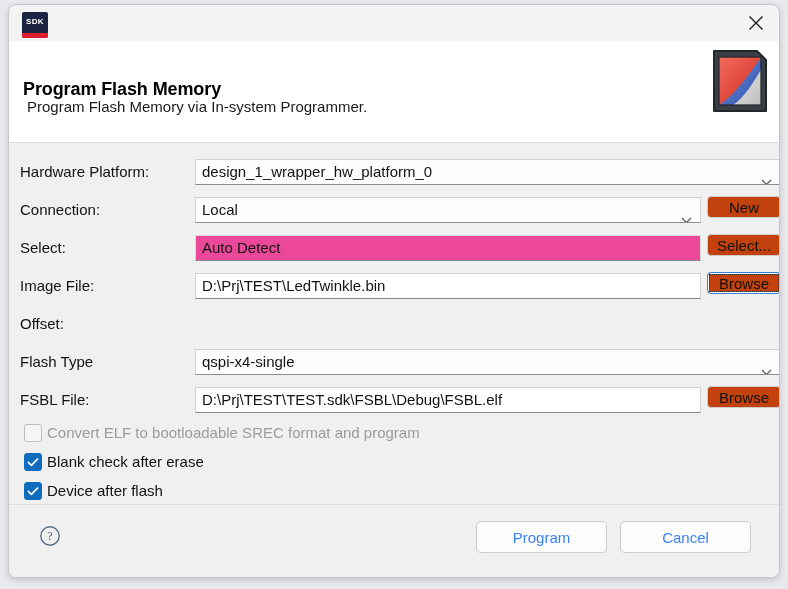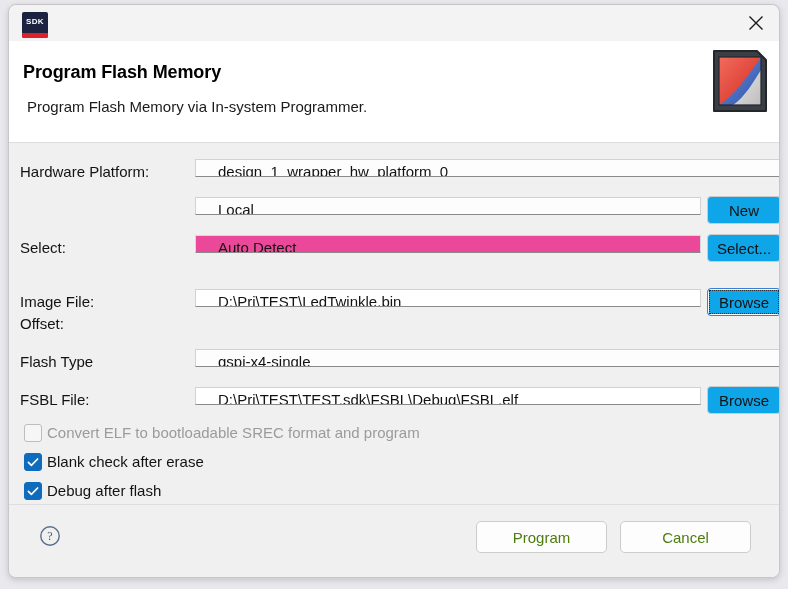--- a/index.html
+++ b/index.html
@@ -94,21 +94,21 @@
     position: absolute;
     left: 0;
     top: 137px;
     width: 100%;
     height: 1px;
     background: #dededf;
   }
   .header-title {
     position: absolute;
     left: 14px;
-    top: 21px;
+    top: 38px;
     font-size: 18px;
     font-weight: bold;
     color: #000000;
     letter-spacing: -0.1px;
   }
   .header-desc {
     position: absolute;
     left: 18px;
     top: 57px;
     font-size: 15px;
@@ -146,29 +146,29 @@
     line-height: 34px;
     font-size: 15px;
     color: #121212;
     white-space: nowrap;
   }
 
   
   .field {
     position: absolute;
     top: 4px;
-    height: 18px;
+    height: 26px;
     box-sizing: border-box;
     background: #ffffff;
     border: 1px solid #d2d2d2;
     border-bottom-color: #8a8a8a;
     font-size: 15px;
     color: #121212;
     line-height: 24px;
-    padding-left: 22px;
+    padding-left: 6px;
     white-space: nowrap;
     overflow: hidden;
   }
   .field.readonly {
     background: #ec4899;
     border-color: #d9d9d9;
     border-bottom-color: #8a8a8a;
   }
   .field.combo {
     background: #fdfdfd;
@@ -180,23 +180,23 @@
     top: 9px;
     width: 11px;
     height: 7px;
     pointer-events: none;
   }
 
   
   .sidebtn {
     position: absolute;
     top: 3px;
-    height: 28px;
+    height: 22px;
     box-sizing: border-box;
-    background: #0ea5e9;
+    background: #c2410c;
     border: 1px solid #cccccc;
     border-radius: 4px;
     font-size: 15px;
     color: #121212;
     display: flex;
     align-items: center;
     justify-content: center;
     cursor: default;
   }
   .sidebtn.focused {
@@ -264,21 +264,21 @@
   }
   .dlgbtn {
     position: absolute;
     bottom: 24px;
     height: 32px;
     box-sizing: border-box;
     background: #fdfdfd;
     border: 1px solid #cccccc;
     border-radius: 5px;
     font-size: 15px;
-    color: #4d7c0f;
+    color: #3b82f6;
     display: flex;
     align-items: center;
     justify-content: center;
     cursor: default;
     margin-left: 48px;
   }
   #btn-program { right: 172px; width: 131px; }
   #btn-cancel  { right: 28px;  width: 131px; }
 </style>
 </head>
@@ -337,20 +337,21 @@
         <span>design_1_wrapper_hw_platform_0</span>
         <span class="chevron">
           <svg width="11" height="7" viewBox="0 0 11 7">
               <path d="M1 1 L5.5 5.5 L10 1" stroke="#5a5a5a" stroke-width="1.3" fill="none"></path>
             </svg>
         </span>
       </div>
     </div>
 
     <div class="row" style="top:50px">
+      <div class="lbl">Connection:</div>
       <div class="field combo" style="left:186px; width:506px;">
         <span>Local</span>
         <span class="chevron">
           <svg width="11" height="7" viewBox="0 0 11 7">
               <path d="M1 1 L5.5 5.5 L10 1" stroke="#5a5a5a" stroke-width="1.3" fill="none"></path>
             </svg>
         </span>
       </div>
       <div class="sidebtn" style="left:698px; width:74px;">
         <span>New</span>
@@ -360,21 +361,21 @@
     <div class="row" style="top:88px">
       <div class="lbl">Select:</div>
       <div class="field readonly" style="left:186px; width:506px;">
         <span>Auto Detect</span>
       </div>
       <div class="sidebtn" style="left:698px; width:74px;">
         <span>Select...</span>
       </div>
     </div>
 
-    <div class="row" style="top:142px">
+    <div class="row" style="top:126px">
       <div class="lbl">Image File:</div>
       <div class="field" style="left:186px; width:506px;">
         <span>D:\Prj\TEST\LedTwinkle.bin</span>
       </div>
       <div class="sidebtn focused" style="left:698px; width:74px;">
         <span class="focus-ring"></span>
         <span>Browse</span>
       </div>
     </div>
 
@@ -417,21 +418,21 @@
       </div>
       <div class="cblabel">Blank check after erase</div>
     </div>
 
     <div class="cbrow" style="top:336px; width:100%;">
       <div class="cbox checked">
         <svg width="16" height="16" viewBox="0 0 16 16">
             <path d="M3.4 8.3 L6.4 11.3 L12.6 5.0" stroke="#ffffff" stroke-width="1.7" fill="none" stroke-linecap="round" stroke-linejoin="round"></path>
           </svg>
       </div>
-      <div class="cblabel">Debug after flash</div>
+      <div class="cblabel">Device after flash</div>
     </div>
 
     <div class="footer-sep"></div>
 
     <div class="help-icon">
       <svg width="22" height="22" viewBox="0 0 22 22">
         <circle cx="11" cy="11" r="9.2" fill="none" stroke="#5a6e8c" stroke-width="1.4"></circle>
         <text x="11" y="15.4" text-anchor="middle" font-family="Liberation Serif, serif" font-size="12" fill="#41536e">?</text>
       </svg>
     </div>

